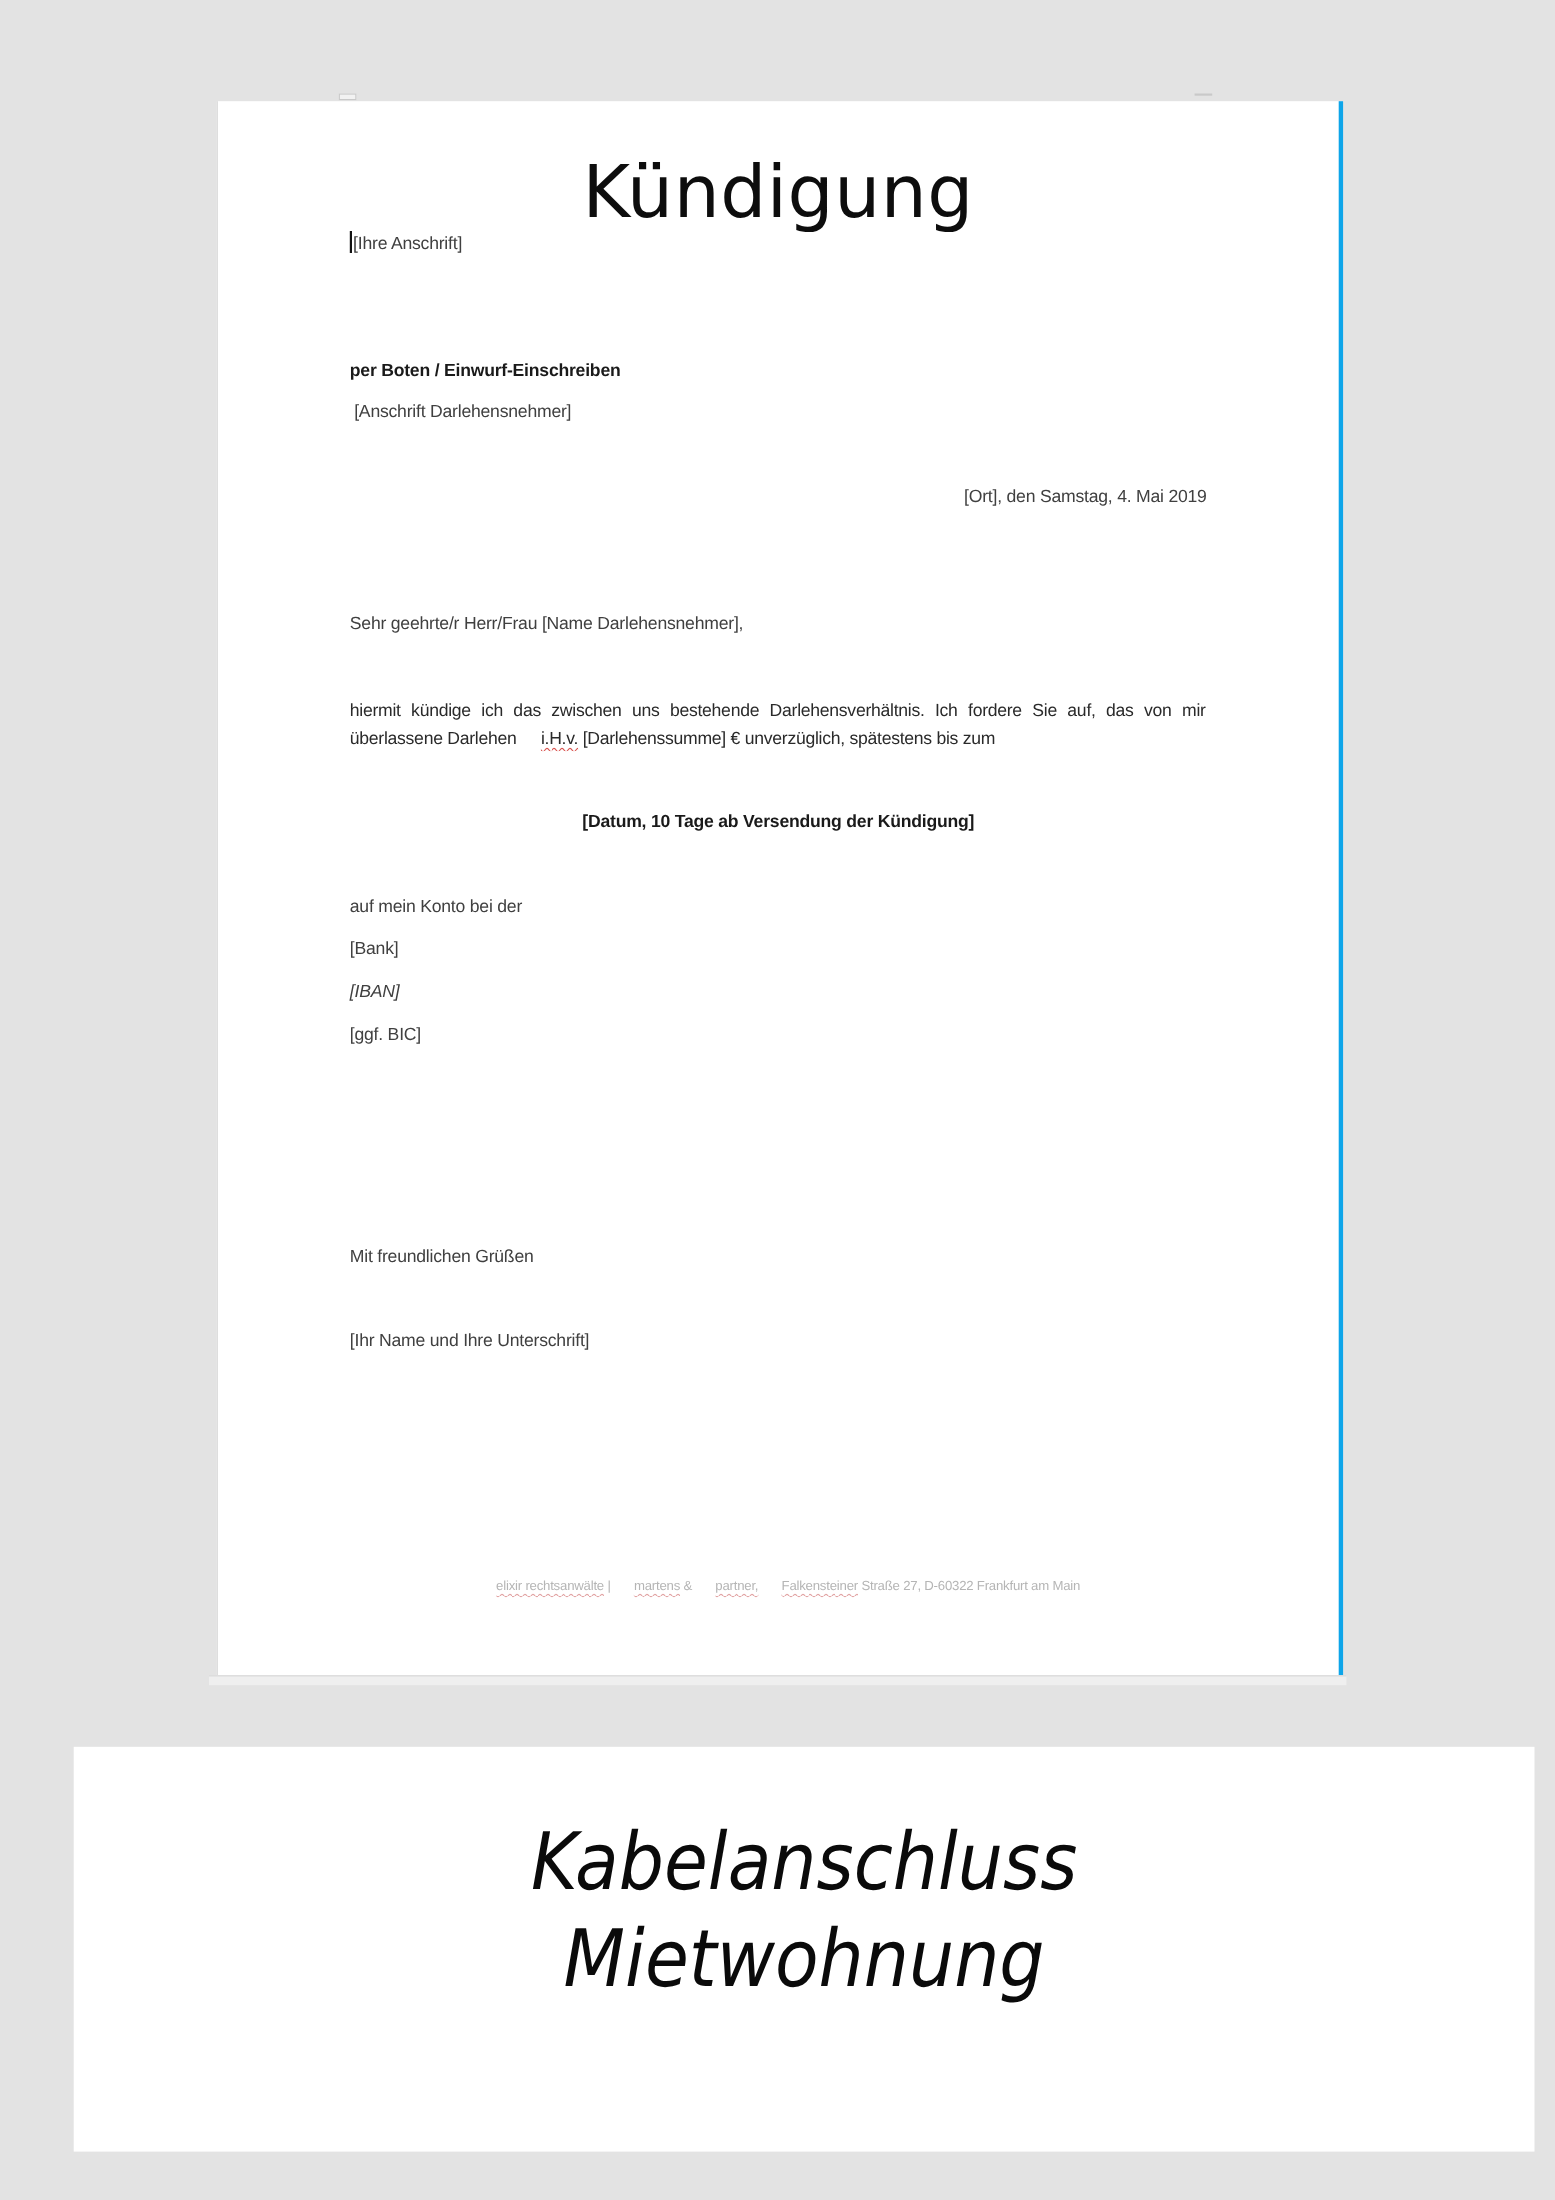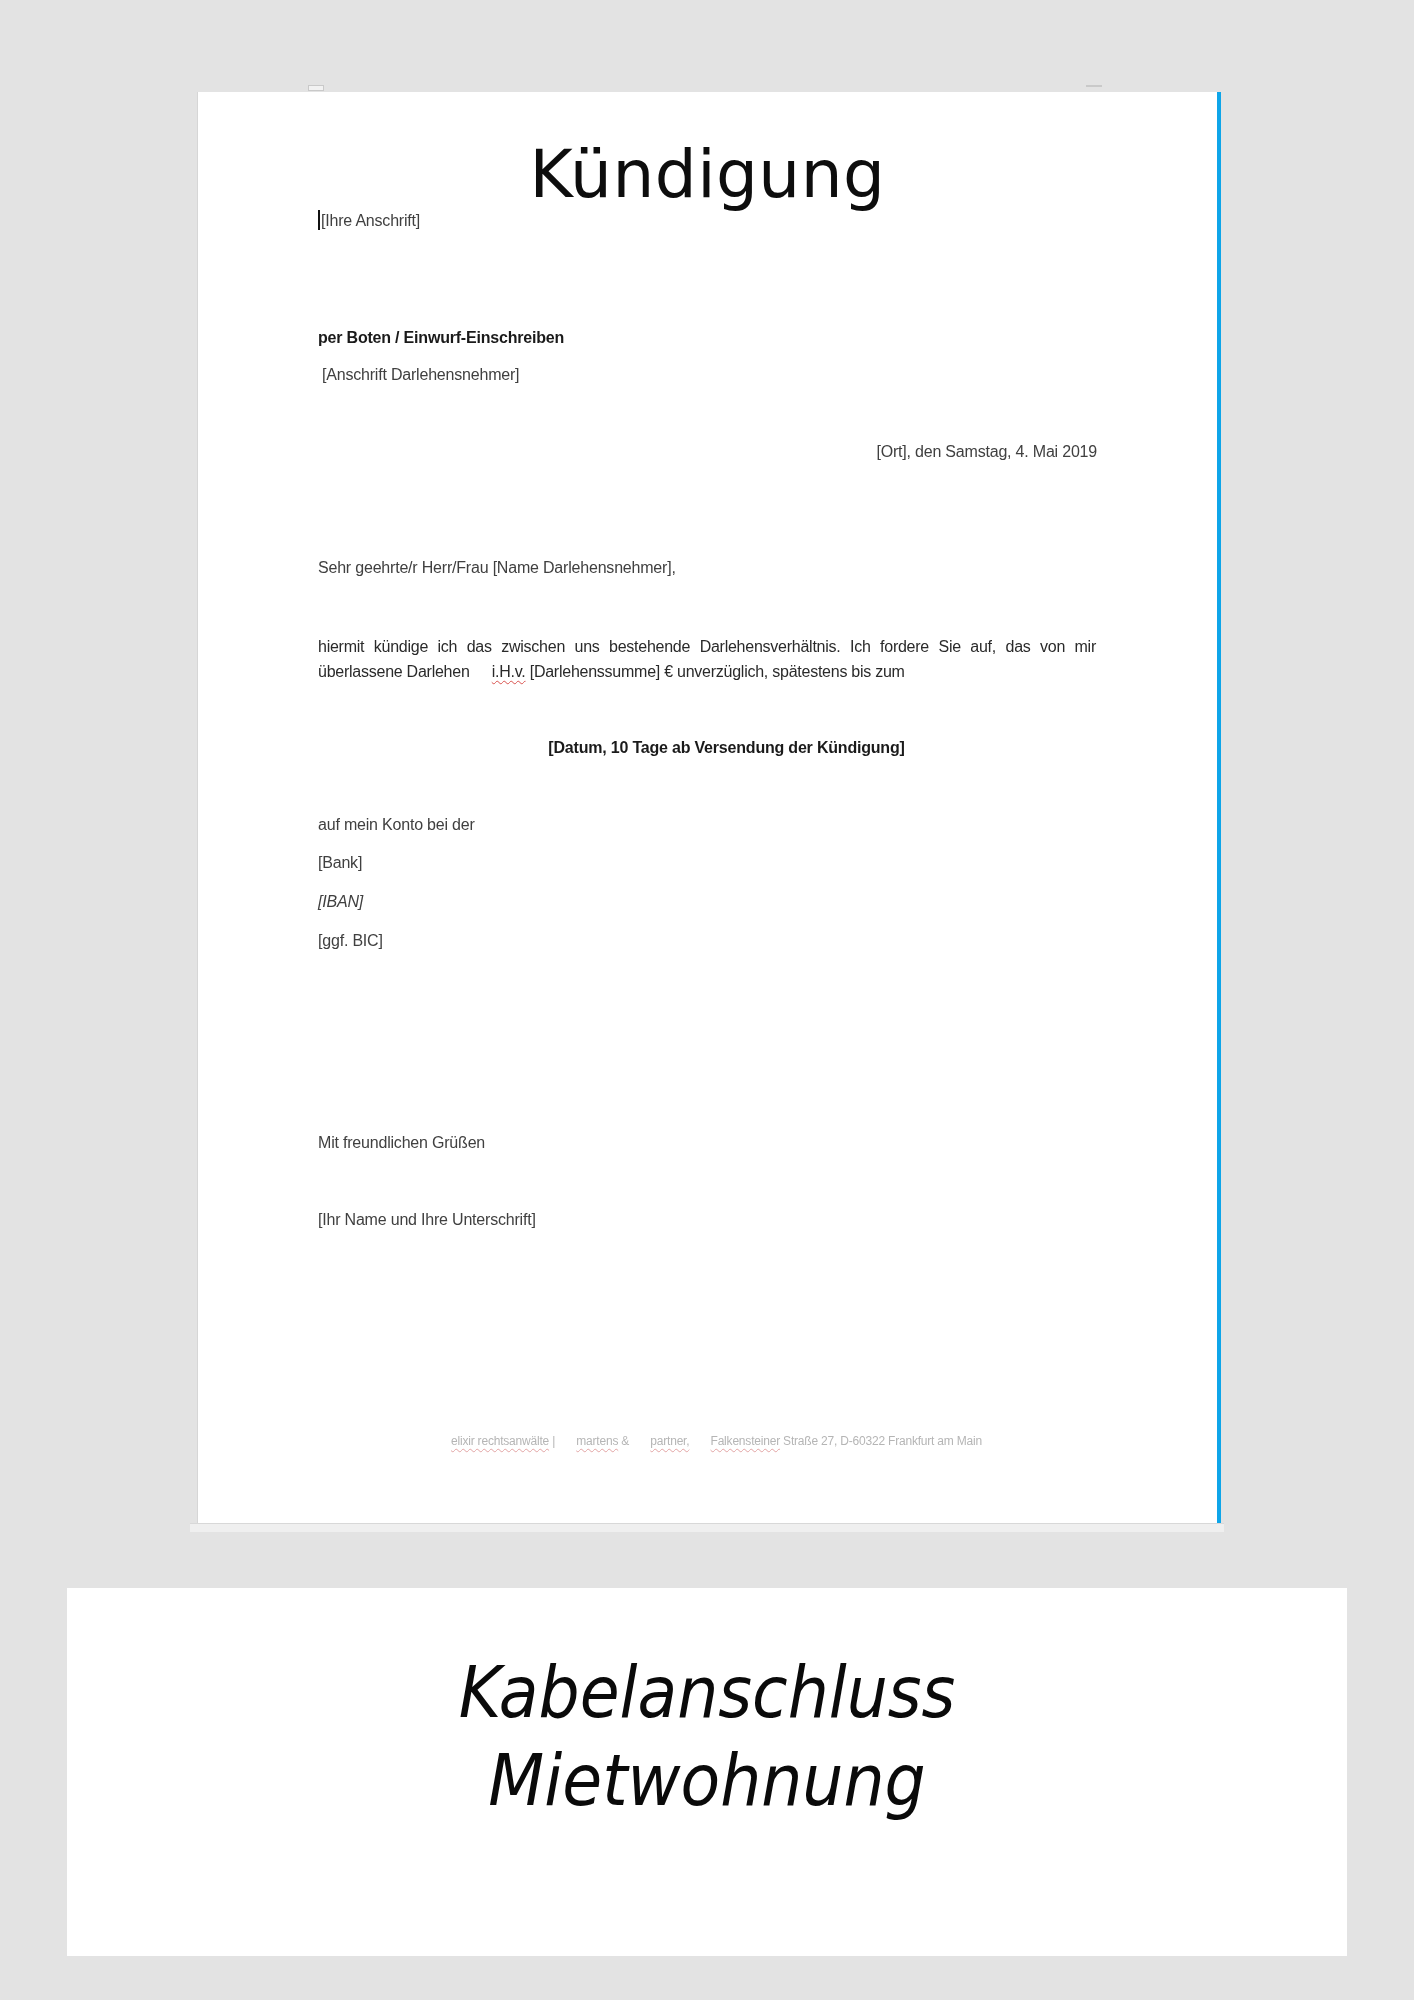--- a/index.html
+++ b/index.html
@@ -65,21 +65,21 @@
     .cursor {
       display: inline-block;
       width: 2px;
       height: 20px;
       background: #111;
       vertical-align: -4px;
       margin-right: 1px;
     }
     .bold { font-weight: bold; color: #1a1a1a; }
     .right { left: auto; right: 120px; text-align: right; }
-    .center { left: 0; width: 100%; text-align: center; padding-left: 19px; }
+    .center { left: 0; width: 100%; text-align: center; }
     .para {
       position: absolute;
       left: 120px;
       width: 778px;
       font-family: "Liberation Sans", sans-serif;
       font-size: 16px;
       line-height: 25px;
       color: #2a2a2a;
       text-align: justify;
       text-align-last: left;
@@ -107,20 +107,21 @@
       text-decoration-color: #e2a4a4;
     }
 
     .caption-box {
       position: absolute;
       left: 67px;
       top: 1588px;
       width: 1280px;
       height: 368px;
       background: #ffffff;
+      padding-left: 48px;
     }
     .caption {
       position: absolute;
       left: 0;
       width: 100%;
       top: 60px;
       text-align: center;
       font-family: "DejaVu Sans", sans-serif;
       font-style: italic;
       font-size: 72px;

